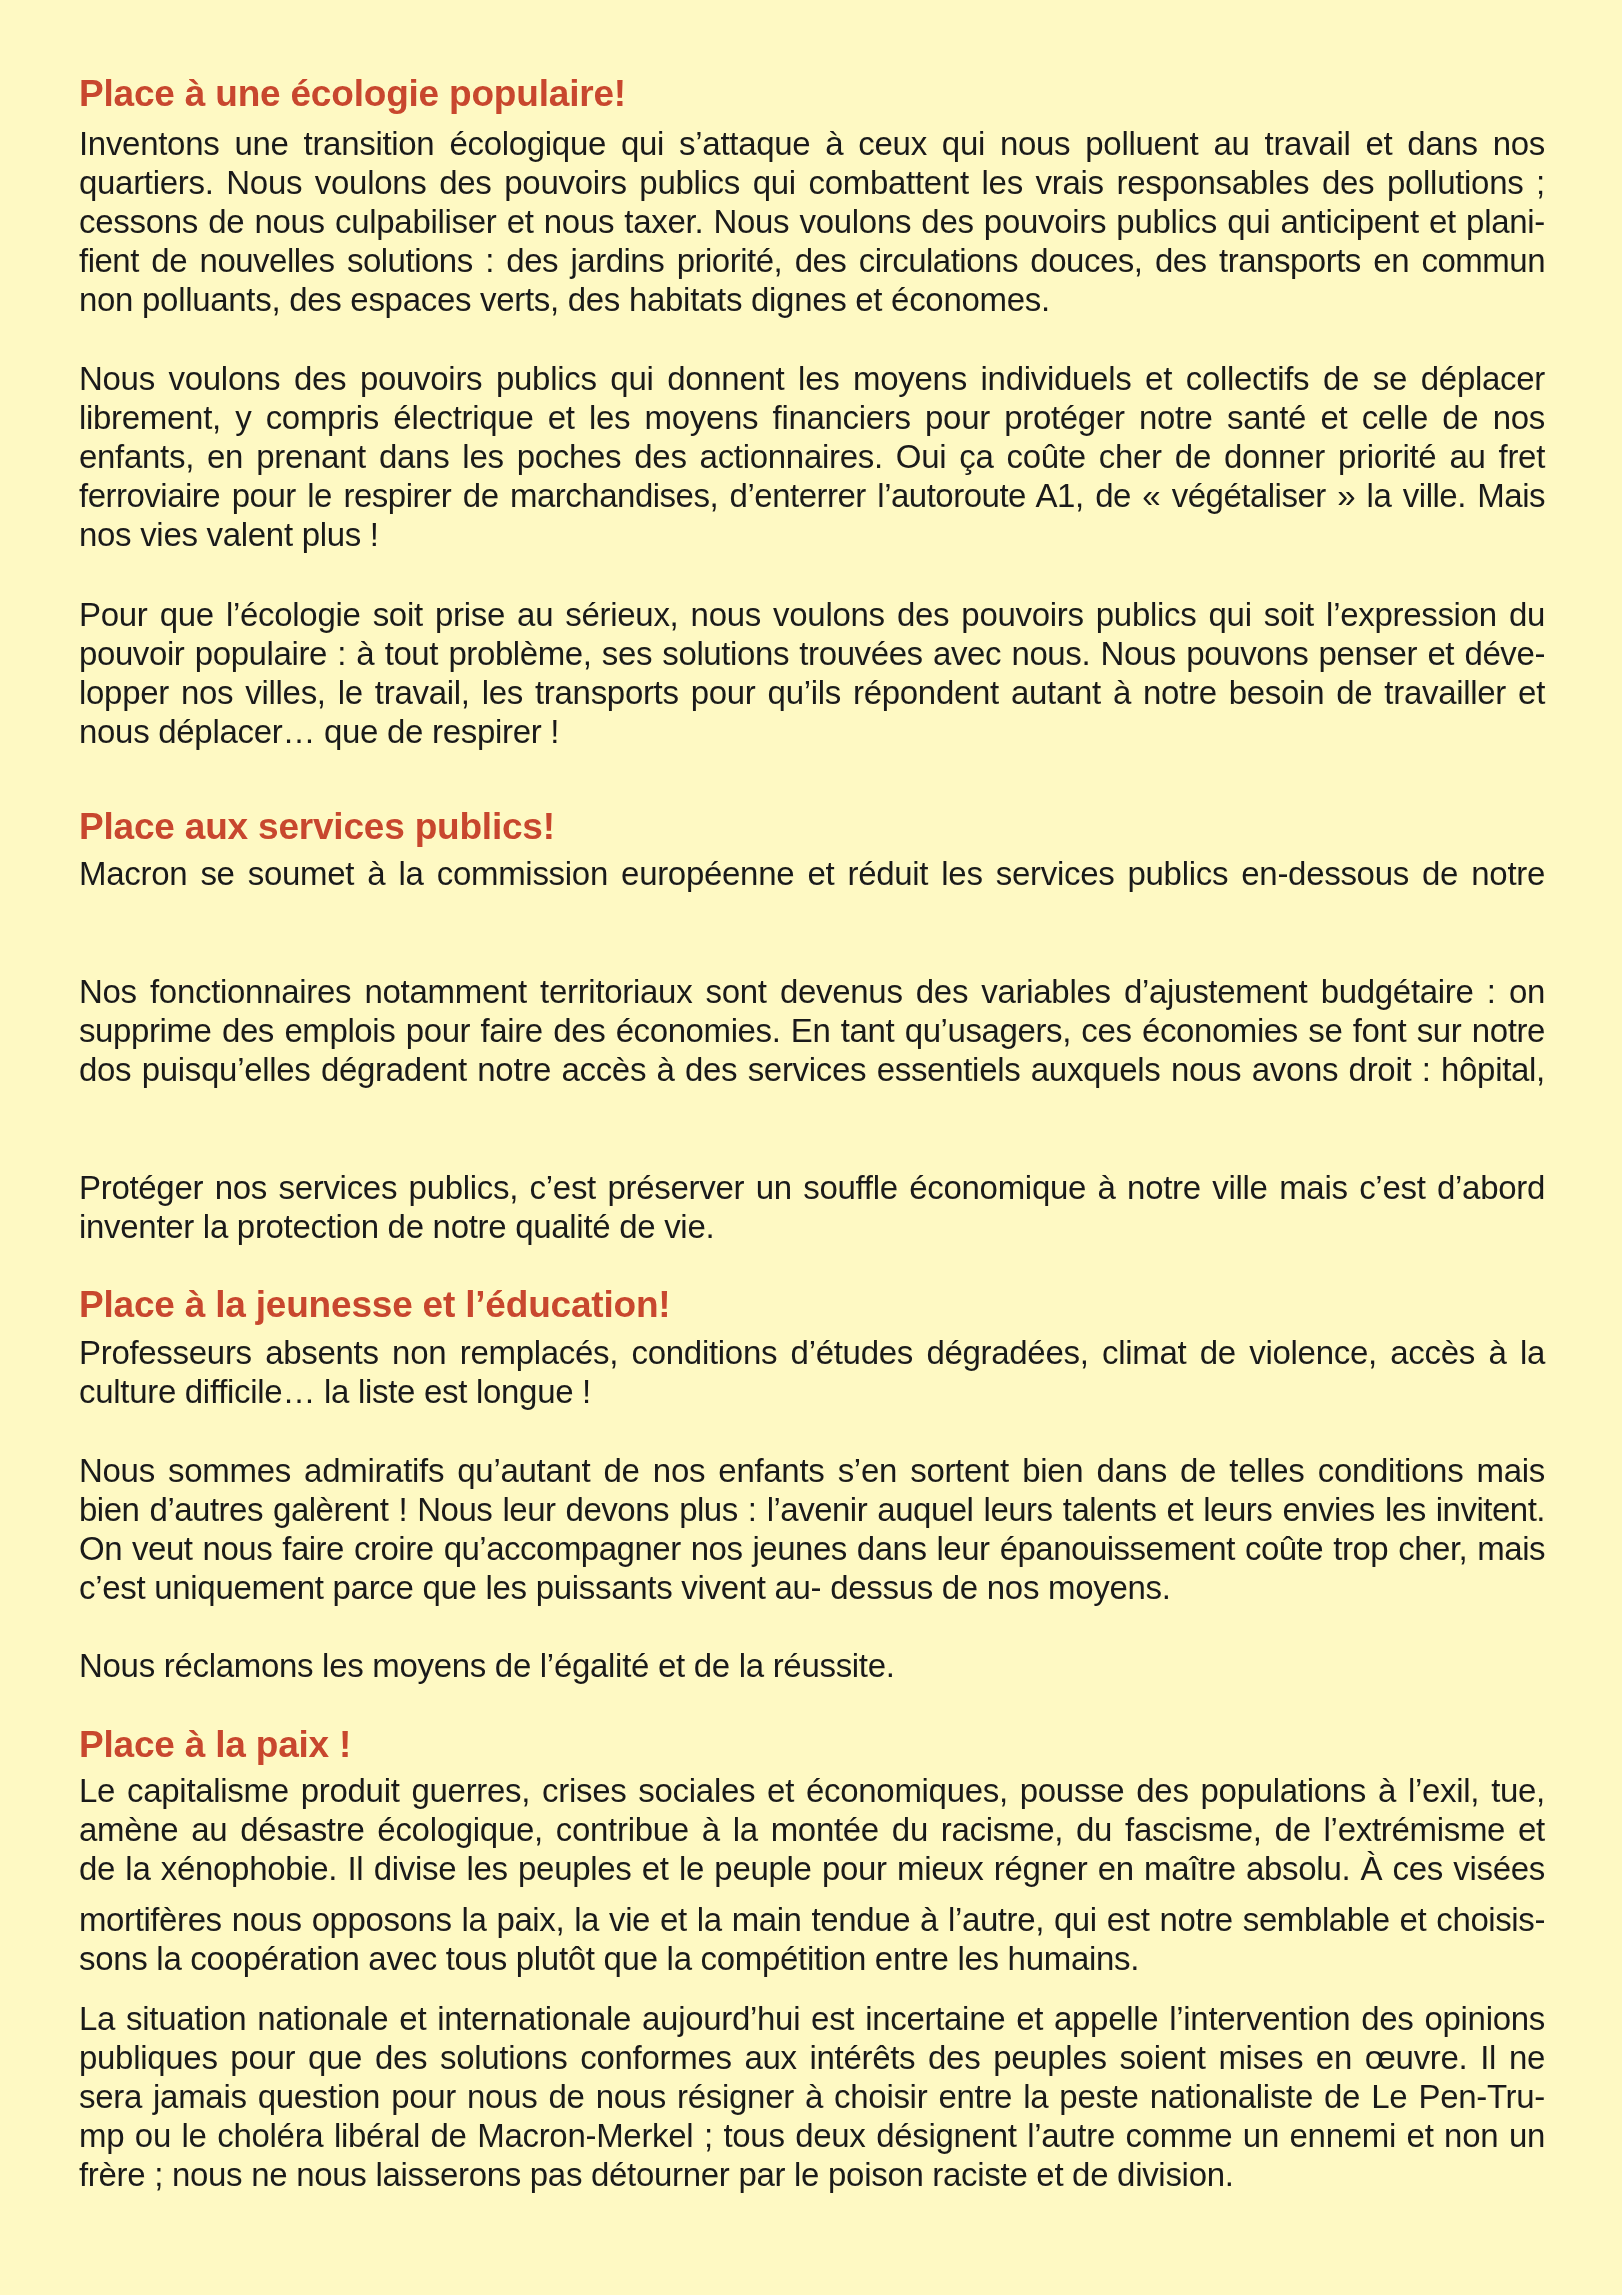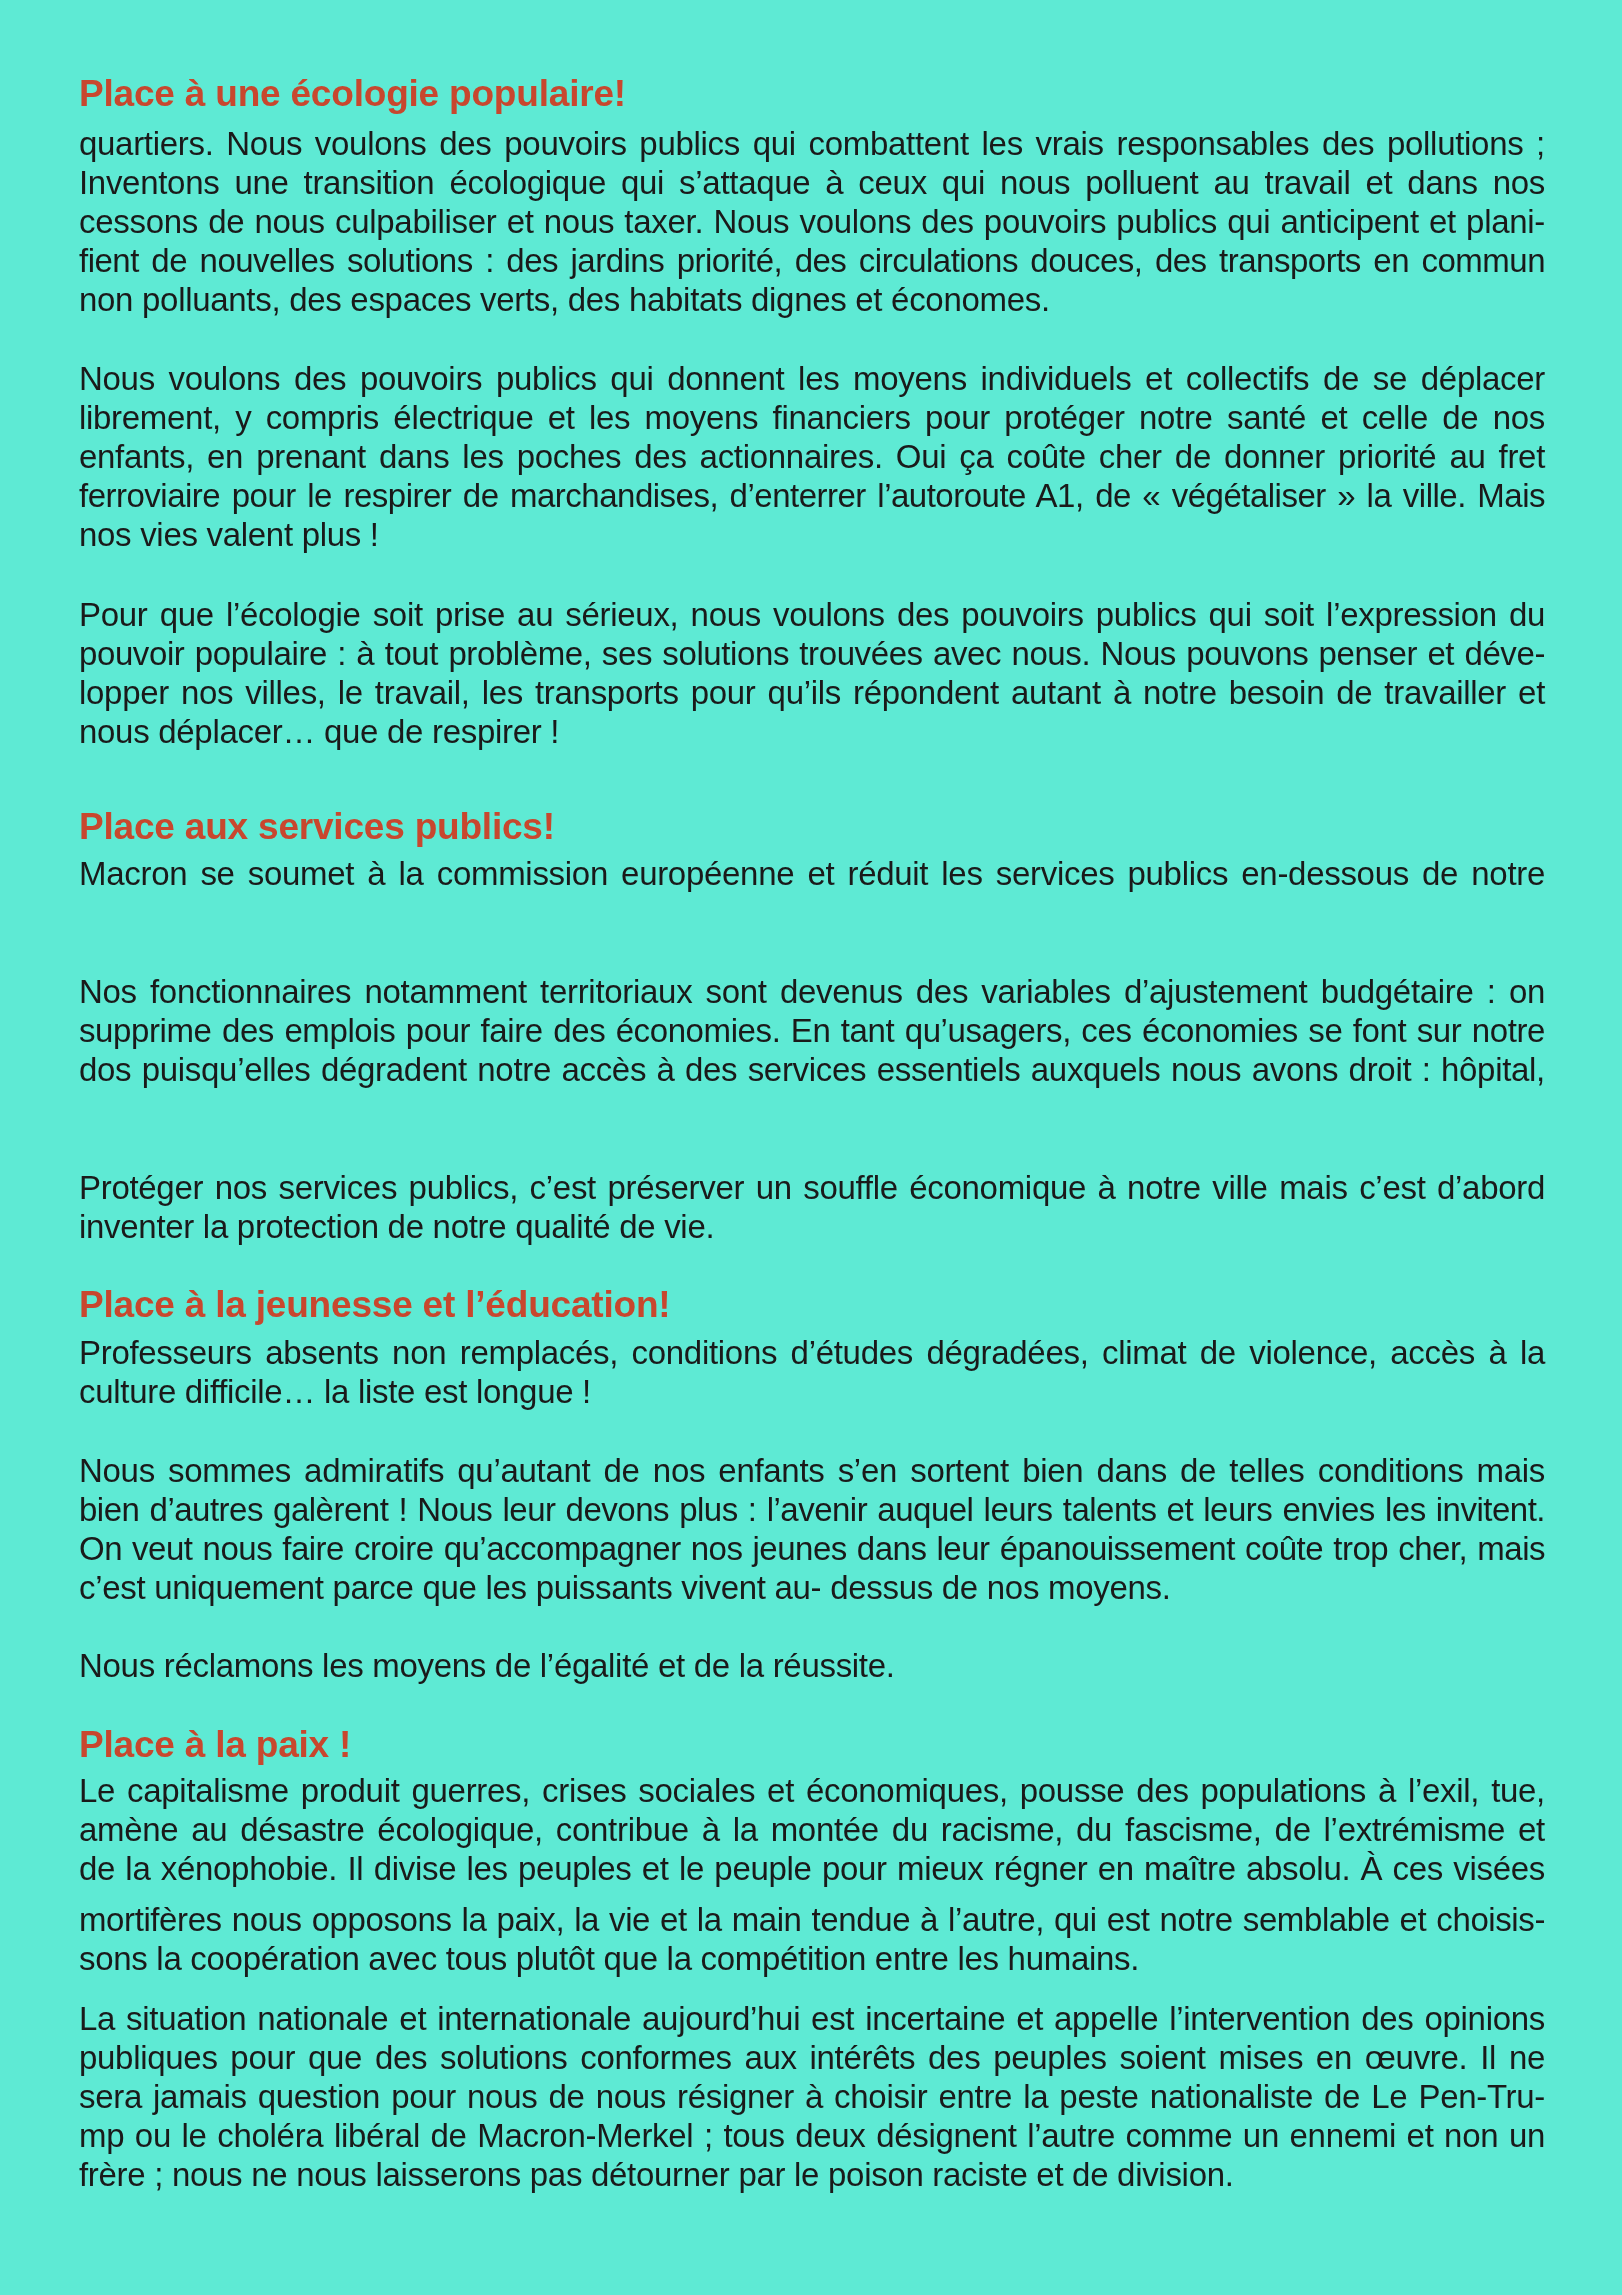--- a/index.html
+++ b/index.html
@@ -1,17 +1,17 @@
 <!DOCTYPE html>
 <html style="font-size:10.5px"><head>
 <meta charset="utf-8">
 <style>
   html, body { margin: 0; padding: 0; background: #ffffff; }
   body { width: 1623px; height: 2295px; position: relative; overflow: hidden; }
-  #page { position: absolute; left: 0; top: 0; width: 1623px; height: 2295px; background: #5eead4; }
+  #page { position: absolute; left: 0; top: 0; width: 1623px; height: 2295px; background: #fef9c3; }
   .block { position: absolute; left: 79px; width: 1466px; }
   .heading {
     font-family: "Liberation Sans", sans-serif;
     font-weight: bold;
     font-size: 37px;
     line-height: 39px;
     margin: 0;
     white-space: nowrap;
     letter-spacing: -0.2px;
   }
@@ -47,22 +47,22 @@
   #h-pax   { top: 1725px; }
   #p-pax-1 { top: 1771px; }
   #p-pax-2 { top: 1999px; }
 </style>
 </head>
 <body>
 
 <div id="page">
   <h2 id="h-eco" class="block heading" style="color: rgb(200, 71, 46);">Place à une écologie populaire!</h2>
   <div id="p-eco-1" class="block para" style="color: rgb(26, 26, 26);">
+      <span class="line">Inventons une transition écologique qui s’attaque à ceux qui nous polluent au travail et dans nos</span>
       <span class="line">quartiers. Nous voulons des pouvoirs publics qui combattent les vrais responsables des pollutions ;</span>
-      <span class="line">Inventons une transition écologique qui s’attaque à ceux qui nous polluent au travail et dans nos</span>
       <span class="line">cessons de nous culpabiliser et nous taxer. Nous voulons des pouvoirs publics qui anticipent et plani-</span>
       <span class="line" style="letter-spacing: -0.5px;">fient de nouvelles solutions : des jardins priorité, des circulations douces, des transports en commun</span>
       <span class="line last">non polluants, des espaces verts, des habitats dignes et économes.</span>
     </div>
   <div id="p-eco-2" class="block para" style="color: rgb(26, 26, 26);">
       <span class="line">Nous voulons des pouvoirs publics qui donnent les moyens individuels et collectifs de se déplacer</span>
       <span class="line">librement, y compris électrique et les moyens financiers pour protéger notre santé et celle de nos</span>
       <span class="line">enfants, en prenant dans les poches des actionnaires. Oui ça coûte cher de donner priorité au fret</span>
       <span class="line" style="letter-spacing: -0.5px;">ferroviaire pour le respirer de marchandises, d’enterrer l’autoroute A1, de « végétaliser » la ville. Mais</span>
       <span class="line last">nos vies valent plus !</span>

